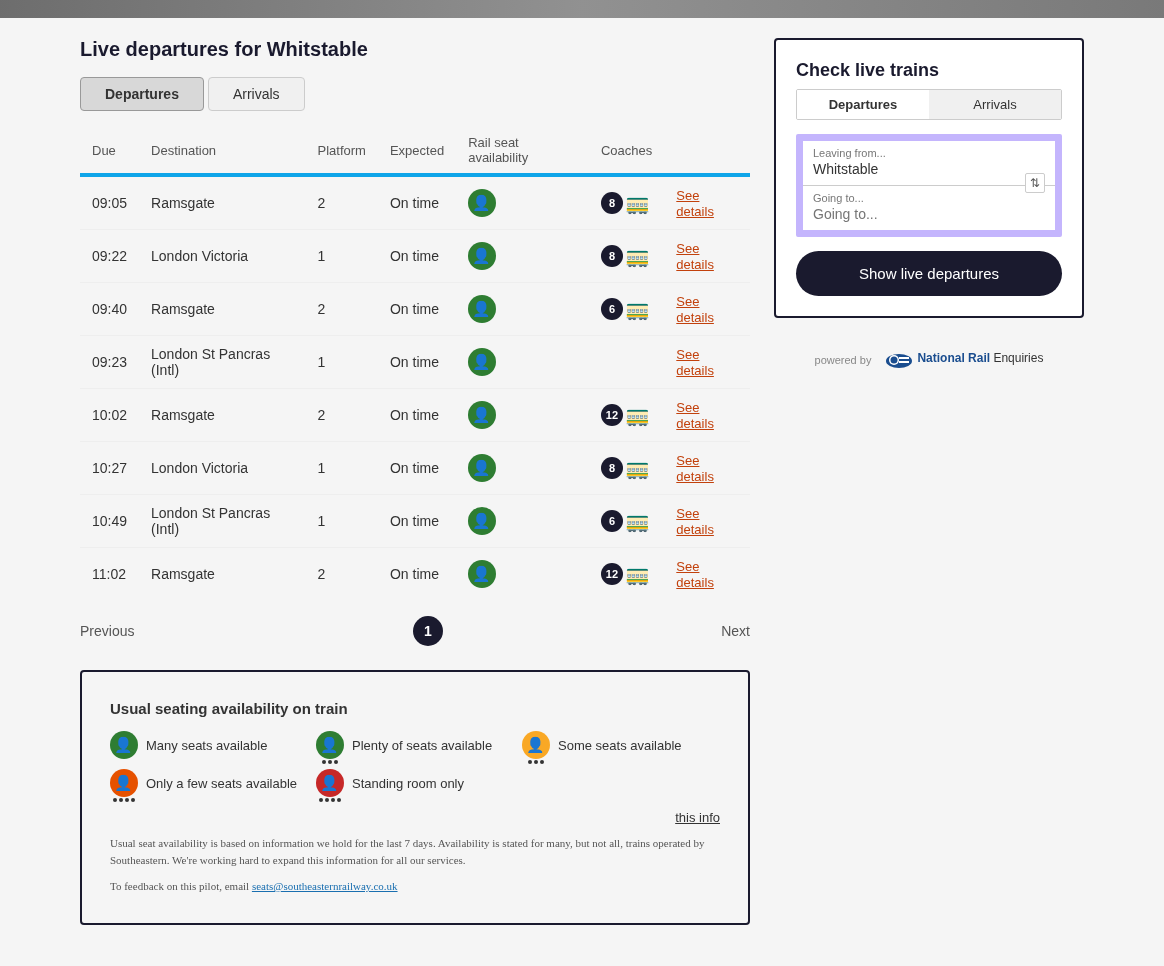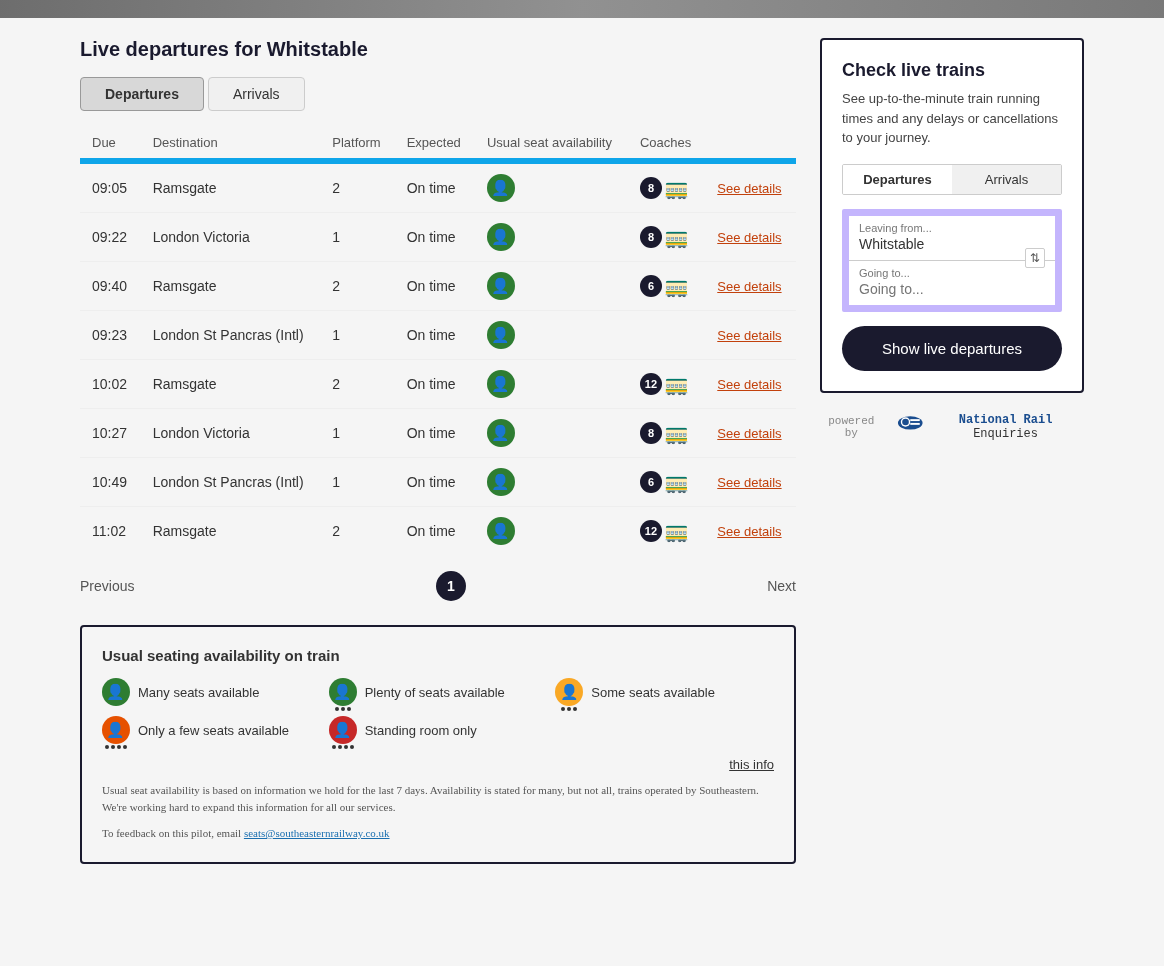--- a/index.html
+++ b/index.html
@@ -11,59 +11,59 @@
 
     .left-panel { flex: 1; min-width: 0; }
 
     .page-title { font-size: 20px; font-weight: bold; color: #1a1a2e; margin-bottom: 16px; }
 
     .tabs-row { display: flex; gap: 0; margin-bottom: 16px; border-bottom: none; }
     .tab-btn { padding: 8px 24px; border: 1px solid #ccc; background: #f0f0f0; cursor: pointer; font-size: 14px; color: #333; border-radius: 4px; margin-right: 4px; }
     .tab-btn.active { background: #d8d8d8; font-weight: bold; border-color: #999; }
 
     .departures-table { width: 100%; border-collapse: collapse; }
-    .departures-table th { text-align: left; padding: 8px 12px; font-size: 13px; color: #555; font-weight: normal; border-bottom: 6px solid #0ea5e9; }
+    .departures-table th { text-align: left; padding: 8px 12px; font-size: 13px; color: #555; font-weight: normal; border-bottom: 4px solid #0ea5e9; }
     .departures-table td { padding: 10px 12px; border-bottom: 1px solid #eee; font-size: 14px; vertical-align: middle; }
     .departures-table tr:last-child td { border-bottom: none; }
 
     .see-details { color: #c2410c; text-decoration: underline; cursor: pointer; font-size: 13px; }
     .coach-num { display: inline-flex; align-items: center; justify-content: center; width: 22px; height: 22px; border-radius: 50%; background: #1a1a2e; color: white; font-size: 11px; font-weight: bold; }
 
     .pagination { display: flex; align-items: center; justify-content: space-between; padding: 16px 0; }
     .page-prev, .page-next { color: #555; cursor: pointer; font-size: 14px; }
     .page-num { width: 30px; height: 30px; border-radius: 50%; background: #1a1a2e; color: white; display: flex; align-items: center; justify-content: center; font-size: 14px; font-weight: bold; }
 
-    .seat-legend { border: 2px solid #1a1a2e; border-radius: 4px; padding: 20px; margin-top: 8px; }
+    .seat-legend { border: 2px solid #1a1a2e; border-radius: 4px; padding: 28px; margin-top: 8px; }
     .seat-legend-title { font-size: 15px; font-weight: bold; margin-bottom: 14px; }
     .legend-grid { display: grid; grid-template-columns: 1fr 1fr 1fr; gap: 10px 8px; margin-bottom: 12px; }
     .legend-item { display: flex; align-items: center; gap: 8px; font-size: 13px; }
     .legend-more { text-align: right; font-size: 13px; text-decoration: underline; cursor: pointer; color: #333; }
     .legend-note { font-size: 11px; color: #555; margin-top: 10px; line-height: 1.5; font-family: Liberation Serif, serif; }
     .legend-email { color: #1a6fb0; text-decoration: underline; }
 
     
-    .right-panel { width: 264px; flex-shrink: 0; }
+    .right-panel { width: 310px; flex-shrink: 0; }
 
     .check-trains-box { border: 2px solid #1a1a2e; border-radius: 4px; padding: 20px; background: #fff; }
     .check-trains-title { font-size: 18px; font-weight: bold; color: #1a1a2e; margin-bottom: 8px; }
     .check-trains-desc { font-size: 13px; color: #444; margin-bottom: 16px; line-height: 1.5; }
 
     .check-tabs { display: flex; border: 1px solid #ccc; border-radius: 2px; overflow: hidden; margin-bottom: 14px; }
     .check-tab { flex: 1; padding: 7px 0; text-align: center; font-size: 13px; cursor: pointer; background: #f0f0f0; color: #333; border: none; }
     .check-tab.active { background: #fff; font-weight: bold; }
 
     .field-group { border: 7px solid #c4b5fd; border-radius: 2px; overflow: hidden; }
     .field-label { font-size: 11px; color: #777; padding: 6px 10px 0; }
     .field-input { width: 100%; border: none; outline: none; padding: 2px 10px 8px; font-size: 14px; color: #333; }
     .field-divider { position: relative; height: 1px; background: #ccc; }
     .swap-btn { position: absolute; right: 10px; top: -12px; background: #fff; border: 1px solid #ccc; border-radius: 2px; cursor: pointer; padding: 2px 4px; font-size: 12px; color: #555; }
 
     .show-btn { width: 100%; padding: 14px; background: #1a1a2e; color: white; border: none; border-radius: 25px; font-size: 15px; cursor: pointer; margin-top: 14px; font-weight: normal; }
 
-    .nre-logo { text-align: center; margin-top: 20px; font-size: 12px; color: #777; display: flex; align-items: center; justify-content: center; gap: 14px; font-family: Liberation Mono, monospace; }
+    .nre-logo { text-align: center; margin-top: 33px; font-size: 12px; color: #777; display: flex; align-items: center; justify-content: center; gap: 14px; }
 
     .seat-person { display: inline-flex; align-items: center; justify-content: center; width: 28px; height: 28px; border-radius: 50%; color: white; font-size: 15px; }
     .seat-person.green { background: #2e7d32; }
     .seat-person.orange { background: #e65100; }
     .seat-person.red { background: #c62828; }
 
     .seat-cell { display: flex; align-items: center; }
     .seat-dots { display: flex; gap: 2px; position: absolute; bottom: -5px; left: 50%; transform: translateX(-50%); }
     .sdot { width: 4px; height: 4px; border-radius: 50%; background: #333; }
   </style>
@@ -82,21 +82,21 @@
       <button class="tab-btn">Arrivals</button>
     </div>
 
     <table class="departures-table">
       <thead>
         <tr>
           <th>Due</th>
           <th>Destination</th>
           <th>Platform</th>
           <th>Expected</th>
-          <th>Usual seat availability</th>
+          <th>Rail seat availability</th>
           <th>Coaches</th>
           <th></th>
         </tr>
       </thead>
       <tbody id="table-body">
       <tr>
       <td>09:05</td>
       <td>Ramsgate</td>
       <td>2</td>
       <td>On time</td>
@@ -354,21 +354,20 @@
       <p class="legend-note">
         <span>To feedback on this pilot, email</span>
         <a class="legend-email" href="#">seats@southeasternrailway.co.uk</a>
       </p>
     </div>
   </div>
 
   <div class="right-panel">
     <div class="check-trains-box">
       <h2 class="check-trains-title">Check live trains</h2>
-      <p class="check-trains-desc">See up-to-the-minute train running times and any delays or cancellations to your journey.</p>
 
       <div class="check-tabs">
         <button class="check-tab active">Departures</button>
         <button class="check-tab">Arrivals</button>
       </div>
 
       <div class="field-group">
         <div>
           <div class="field-label">Leaving from...</div>
           <input class="field-input" type="text" value="Whitstable" style="">

